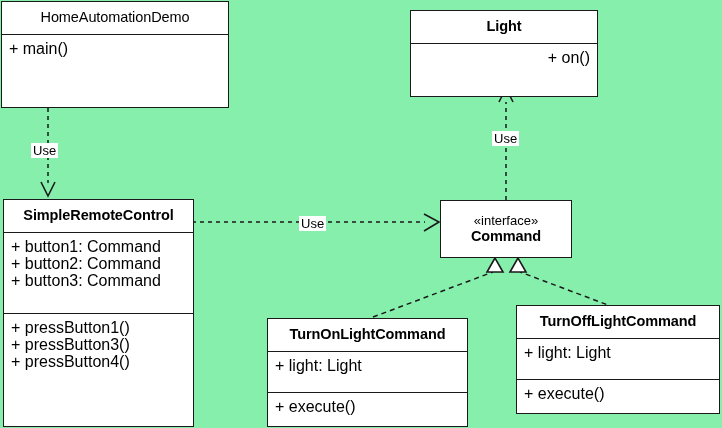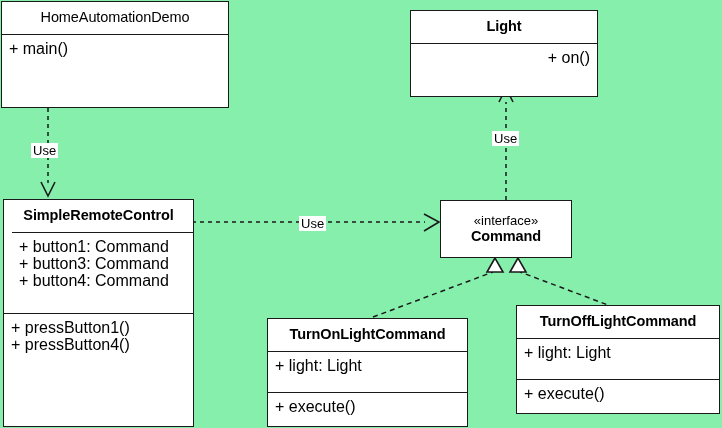--- a/index.html
+++ b/index.html
@@ -130,27 +130,28 @@
     </div>
     <div class="uml-section member-list" style="height:53px;text-align:right;">
       <div class="member">+ on()</div>
     </div>
   </div>
 
   <div class="uml-class" style="left:3px; top:199px; width:191px; height:228px;">
     <div class="uml-section title-sec" style="height:32px;">
       <div class="cls-title">SimpleRemoteControl</div>
     </div>
-    <div class="uml-section member-list" style="height:81px;margin-left:8px;">
+    <div class="uml-section member-list" style="height:81px;">
       <div class="member">+ button1: Command</div>
+      <div class="member">+ button2: Command</div>
       <div class="member">+ button3: Command</div>
-      <div class="member">+ button4: Command</div>
     </div>
     <div class="uml-section member-list" style="height:113px;">
       <div class="member">+ pressButton1()</div>
+      <div class="member">+ pressButton3()</div>
       <div class="member">+ pressButton4()</div>
     </div>
   </div>
 
   <div class="uml-class" style="left:440px; top:200px; width:132px; height:58px;">
     <div class="uml-section title-sec" style="height:100%;">
       <div class="stereotype">«interface»</div>
       <div class="cls-title">Command</div>
     </div>
   </div>

